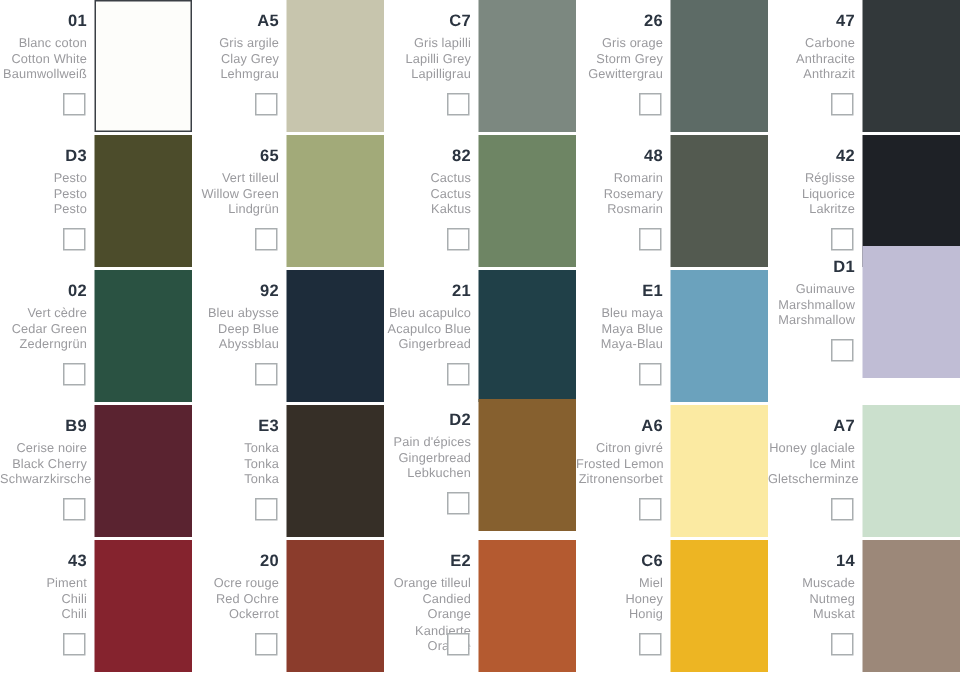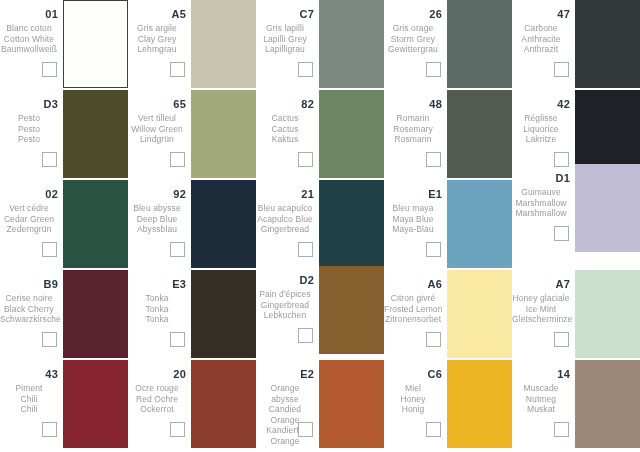--- a/index.html
+++ b/index.html
@@ -42,21 +42,20 @@
     line-height: 13px;
     letter-spacing: 0.2px;
     margin-top: 8px;
     margin-bottom: 2px;
   }
   .names {
     font-size: 8.5px;
     color: #9a9a9e;
     line-height: 10.5px;
     letter-spacing: 0.1px;
-    text-align: center;
   }
   .names div { white-space: nowrap; }
   .names div.wrap { white-space: normal; }
   .checkbox {
     position: absolute;
     left: 42px;
     top: 62px;
     width: 15px;
     height: 15px;
     border: 1px solid #a9aeb0;
@@ -340,21 +339,21 @@
           <div>Ockerrot</div>
         </div>
       </div>
       <div class="checkbox"></div>
       <div class="swatch" style="background: rgb(139, 60, 44);"></div>
     </div>
     <div class="cell" style="left: 256px; top: 360px;">
       <div class="cell-text">
         <div class="code">E2</div>
         <div class="names">
-          <div class="wrap">Orange abysse</div>
+          <div class="wrap">Orange tilleul</div>
           <div class="wrap">Candied Orange</div>
           <div class="wrap">Kandierte Orange</div>
         </div>
       </div>
       <div class="checkbox"></div>
       <div class="swatch" style="background: rgb(180, 90, 48);"></div>
     </div>
     <div class="cell" style="left: 384px; top: 360px;">
       <div class="cell-text">
         <div class="code">C6</div>

